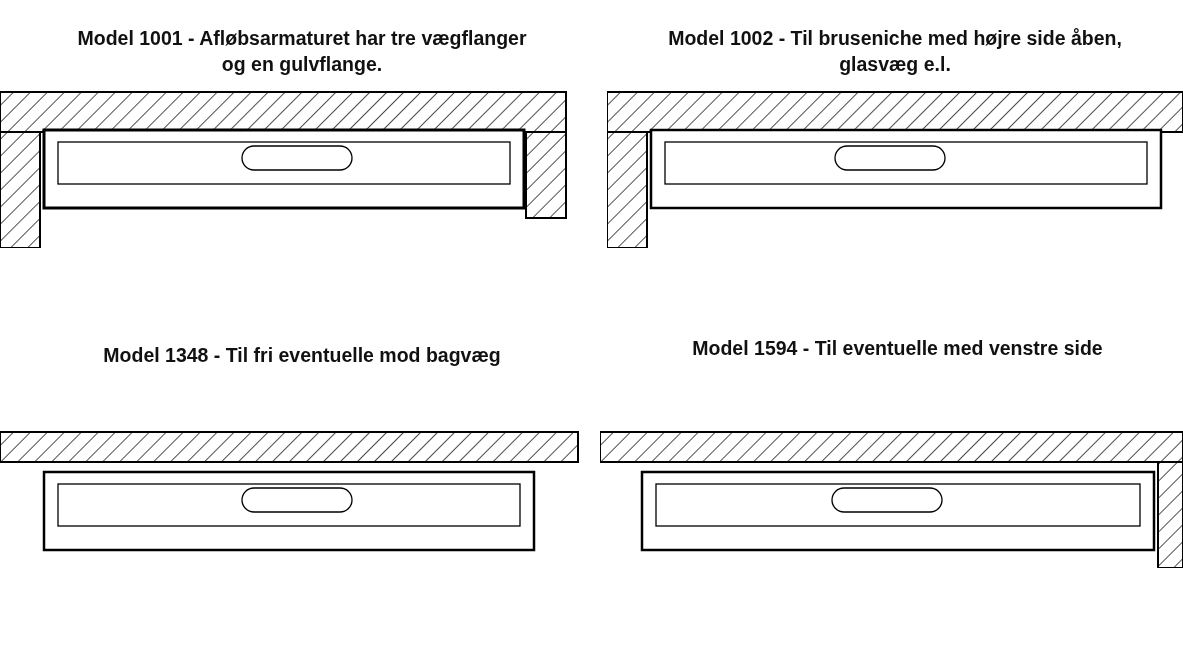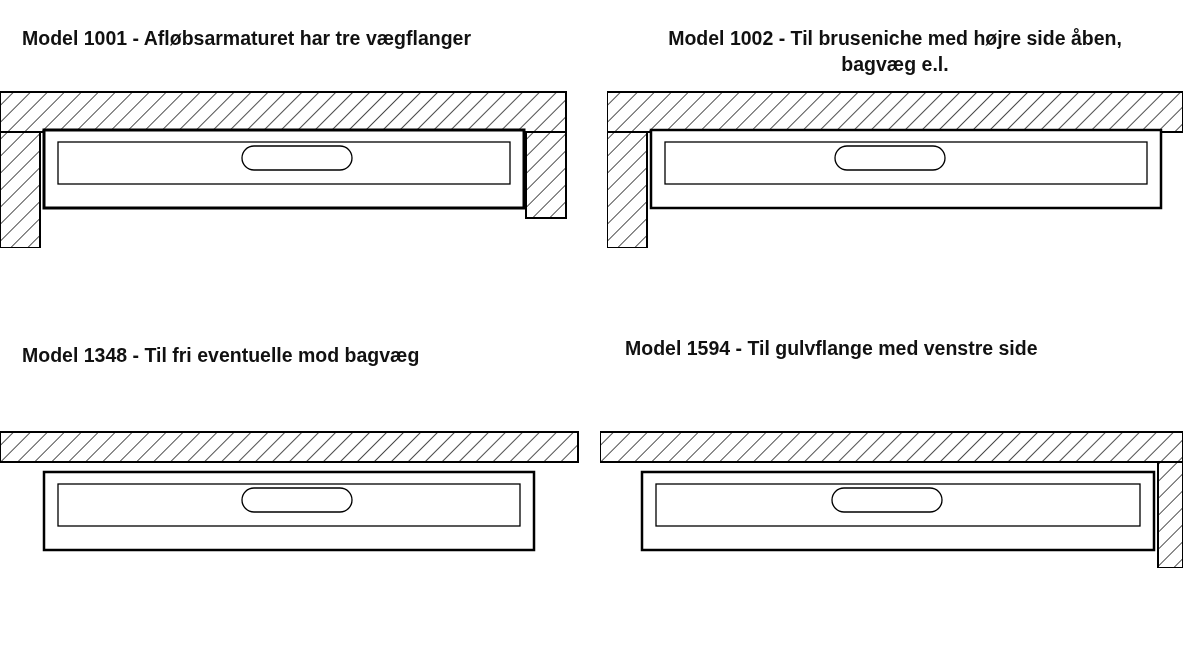--- a/index.html
+++ b/index.html
@@ -17,20 +17,21 @@
   }
   .panel {
     position: absolute;
   }
   
   .caption {
     font-size: 19.5px;
     font-weight: bold;
     line-height: 1.35;
     color: #111111;
+    text-align: center;
   }
   .caption .model {
     font-weight: bold;
   }
   .caption .desc {
     font-weight: bold;
   }
   .cap-1001 {
     position: absolute;
     left: 22px;
@@ -63,20 +64,21 @@
   }
   svg { display: block; }
 </style>
 </head>
 <body>
 
 <div class="panel">
   <div class="caption cap-1001">
     <span class="model">Model 1001 -</span>
     <span class="desc">Afløbsarmaturet har tre vægflanger</span><br>
+    <span class="desc">og en gulvflange.</span>
   </div>
 
   <div class="drawing" style="left:0px; top:88px;">
     <svg width="575" height="160" viewBox="0 0 575 160" xmlns="http://www.w3.org/2000/svg">
       <defs>
         <pattern id="hatch1001" width="12" height="12" patternTransform="rotate(45)" patternUnits="userSpaceOnUse">
           <line x1="0" y1="0" x2="0" y2="12" stroke="#000" stroke-width="1.4"></line>
         </pattern>
       </defs>
 
@@ -92,21 +94,21 @@
 
       <rect x="242" y="58" width="110" height="24" rx="12" ry="12" fill="#ffffff" stroke="#000" stroke-width="1.3"></rect>
     </svg>
   </div>
 </div>
 
 <div class="panel">
   <div class="caption cap-1002">
     <span class="model">Model 1002 -</span>
     <span class="desc">Til bruseniche med højre side åben,</span><br>
-    <span class="desc">bagvæg e.l.</span>
+    <span class="desc">glasvæg e.l.</span>
   </div>
 
   <div class="drawing" style="left:607px; top:88px;">
     <svg width="576" height="160" viewBox="0 0 576 160" xmlns="http://www.w3.org/2000/svg">
       <defs>
         <pattern id="hatch1002" width="12" height="12" patternTransform="rotate(45)" patternUnits="userSpaceOnUse">
           <line x1="0" y1="0" x2="0" y2="12" stroke="#000" stroke-width="1.4"></line>
         </pattern>
       </defs>
 
@@ -144,21 +146,21 @@
       <rect x="58" y="56" width="462" height="42" fill="#ffffff" stroke="#000" stroke-width="1.3"></rect>
 
       <rect x="242" y="60" width="110" height="24" rx="12" ry="12" fill="#ffffff" stroke="#000" stroke-width="1.3"></rect>
     </svg>
   </div>
 </div>
 
 <div class="panel">
   <div class="caption cap-1003">
     <span class="model">Model 1594 -</span>
-    <span class="desc">Til gulvflange med venstre side</span><br>
+    <span class="desc">Til eventuelle med venstre side</span><br>
   </div>
 
   <div class="drawing" style="left:600px; top:428px;">
     <svg width="583" height="140" viewBox="0 0 583 140" xmlns="http://www.w3.org/2000/svg">
       <defs>
         <pattern id="hatch1003" width="12" height="12" patternTransform="rotate(45)" patternUnits="userSpaceOnUse">
           <line x1="0" y1="0" x2="0" y2="12" stroke="#000" stroke-width="1.4"></line>
         </pattern>
       </defs>
 

